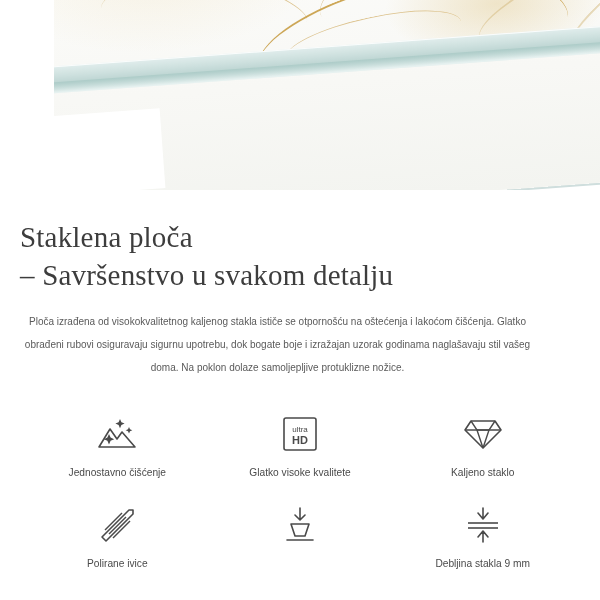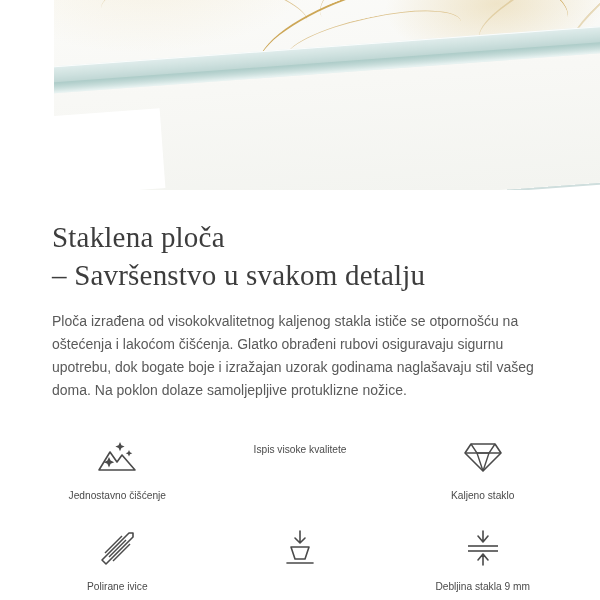--- a/index.html
+++ b/index.html
@@ -89,38 +89,39 @@
   }
   .hero-mask-bottom {
     position: absolute;
     left: 0; bottom: 0;
     width: 600px; height: 6px;
     background: #ffffff;
   }
 
   
   .content {
-    padding: 22px 44px 0 52px;
+    padding: 22px 44px 0 20px;
   }
   .title {
     font-family: "Liberation Serif", serif;
     font-size: 29px;
     line-height: 38px;
     color: #3d3d3d;
     font-weight: 400;
     letter-spacing: 0.2px;
     margin: 0;
     white-space: pre-line;
   }
   .body-text {
     margin: 16px 0 0 0;
-    font-size: 14px;
+    font-size: 10px;
     line-height: 23px;
     color: #5a5a5a;
     max-width: 515px;
+    text-align: center;
   }
 
   
   .features {
     margin-top: 26px;
     padding: 0 26px;
     display: grid;
     grid-template-columns: repeat(3, 1fr);
     row-gap: 16px;
   }
@@ -187,21 +188,28 @@
           <path d="M4 33 L15 15 L22 25 L27 18 L40 33 Z" fill="none" stroke="#4a4a4a" stroke-width="1.6" stroke-linejoin="round"></path>
           <path d="M14 20 l1.6 3.6 3.6 1.6 -3.6 1.6 -1.6 3.6 -1.6 -3.6 -3.6 -1.6 3.6 -1.6 Z" fill="#4a4a4a"></path>
           <path d="M25 5 l1.4 3.2 3.2 1.4 -3.2 1.4 -1.4 3.2 -1.4 -3.2 -3.2 -1.4 3.2 -1.4 Z" fill="#4a4a4a"></path>
           <path d="M34 13 l1 2.3 2.3 1 -2.3 1 -1 2.3 -1 -2.3 -2.3 -1 2.3 -1 Z" fill="#4a4a4a"></path>
         </svg>
       </div>
       <div class="feature-label">Jednostavno čišćenje</div>
     </div>
 
     <div class="feature">
-      <div class="feature-label">Ispis visoke kvalitete</div>
+      <div class="feature-icon">
+        <svg width="42" height="42" viewBox="0 0 42 42">
+          <rect x="5" y="5" width="32" height="32" rx="2" fill="none" stroke="#4a4a4a" stroke-width="1.6"></rect>
+          <text x="21" y="19" font-family="Liberation Sans, sans-serif" font-size="8" fill="#4a4a4a" text-anchor="middle">ultra</text>
+          <text x="21" y="31" font-family="Liberation Sans, sans-serif" font-size="11" font-weight="bold" fill="#4a4a4a" text-anchor="middle">HD</text>
+        </svg>
+      </div>
+      <div class="feature-label">Glatko visoke kvalitete</div>
     </div>
 
     <div class="feature">
       <div class="feature-icon">
         <svg width="42" height="38" viewBox="0 0 42 38">
           <path d="M9 6 L33 6 L39 15 L21 33 L3 15 Z" fill="none" stroke="#4a4a4a" stroke-width="1.6" stroke-linejoin="round"></path>
           <path d="M3 15 L39 15" stroke="#4a4a4a" stroke-width="1.4"></path>
           <path d="M9 6 L15 15 L21 33" stroke="#4a4a4a" stroke-width="1.4" fill="none"></path>
           <path d="M33 6 L27 15 L21 33" stroke="#4a4a4a" stroke-width="1.4" fill="none"></path>
           <path d="M15 15 L27 15" stroke="#4a4a4a" stroke-width="1.4"></path>

